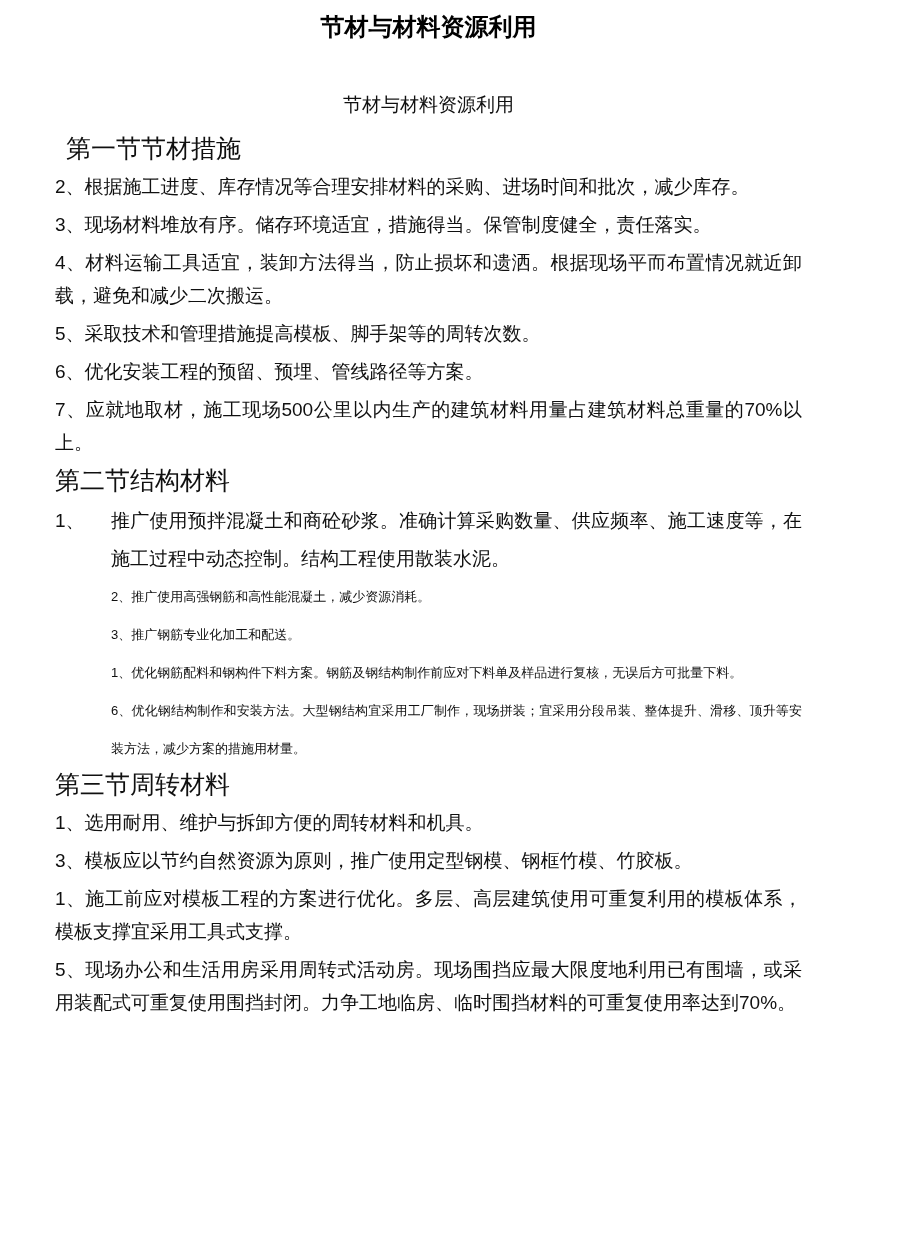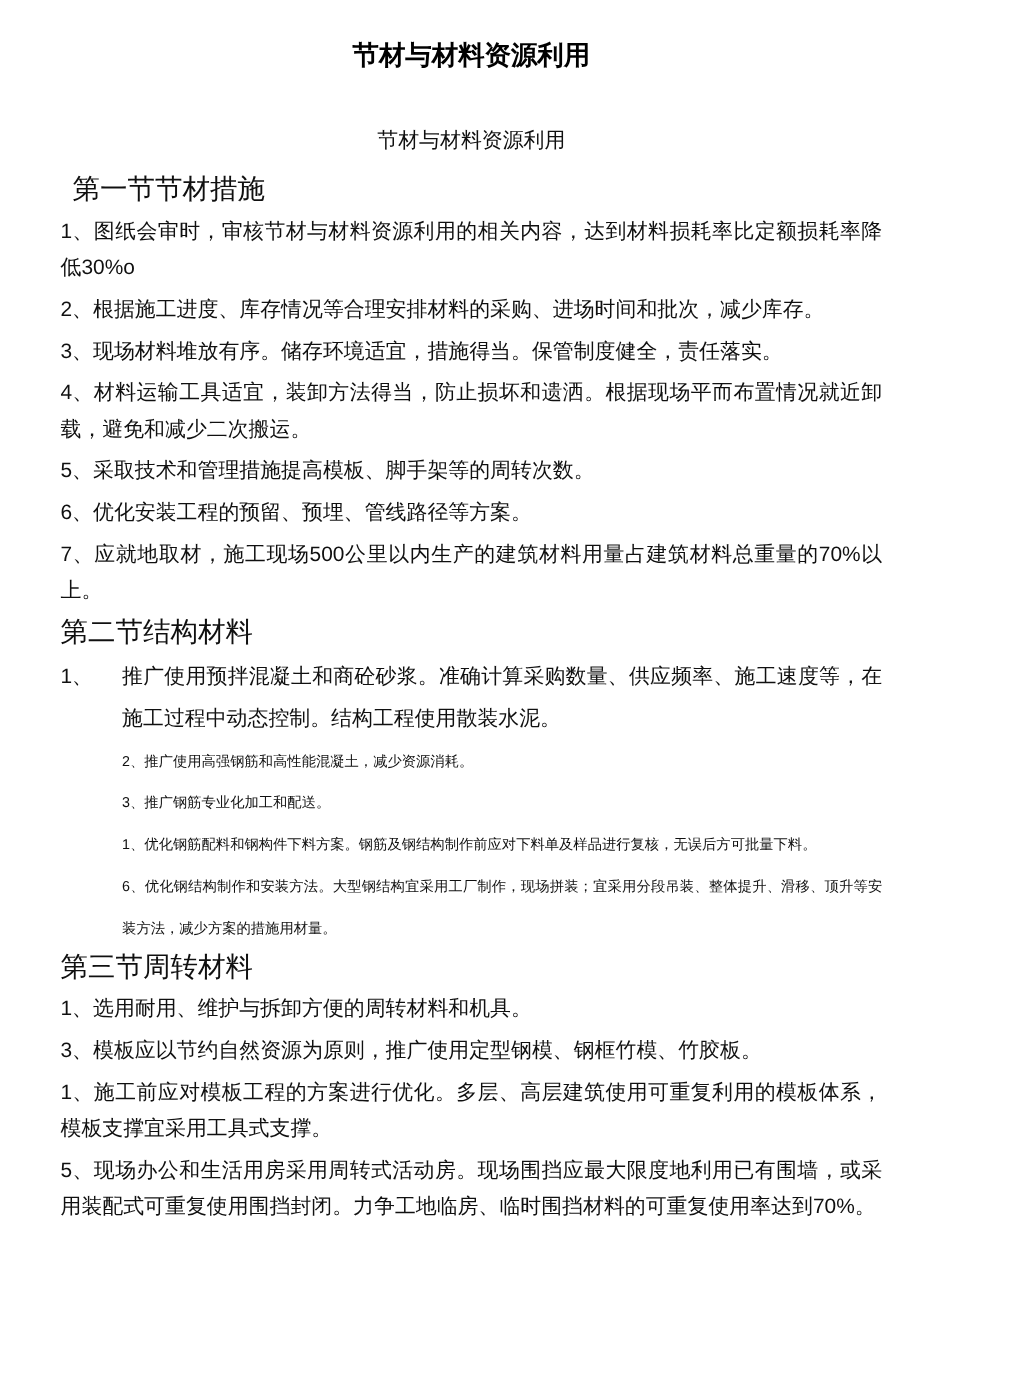--- a/index.html
+++ b/index.html
@@ -11,21 +11,21 @@
   body {
     width: 920px;
     height: 1248px;
     overflow: hidden;
     font-family: "Liberation Sans", "DejaVu Sans", sans-serif;
     color: #101010;
   }
   .page {
     width: 852px;
     height: 1248px;
-    padding: 28px 50px 0 55px;
+    padding: 4px 50px 0 55px;
     background: #ffffff;
   }
   .doc-title {
     margin: 8px 0 0 0;
     text-align: center;
     font-size: 24px;
     font-weight: bold;
     line-height: 30px;
     color: #000000;
   }
@@ -78,21 +78,20 @@
 <body>
 
 <div class="page">
 
   <h1 class="doc-title">节材与材料资源利用</h1>
 
   <div class="doc-subtitle">节材与材料资源利用</div>
 
   <div class="section">
     <div class="heading heading-indent">第一节节材措施</div>
-    <p class="para">1、图纸会审时，审核节材与材料资源利用的相关内容，达到材料损耗率比定额损耗率降低30%o</p>
     <p class="para">2、根据施工进度、库存情况等合理安排材料的采购、进场时间和批次，减少库存。</p>
     <p class="para">3、现场材料堆放有序。储存环境适宜，措施得当。保管制度健全，责任落实。</p>
     <p class="para">4、材料运输工具适宜，装卸方法得当，防止损坏和遗洒。根据现场平而布置情况就近卸载，避免和减少二次搬运。</p>
     <p class="para">5、采取技术和管理措施提高模板、脚手架等的周转次数。</p>
     <p class="para">6、优化安装工程的预留、预埋、管线路径等方案。</p>
     <p class="para">7、应就地取材，施工现场500公里以内生产的建筑材料用量占建筑材料总重量的70%以上。</p>
   </div>
 
   <div class="section">
     <div class="heading">第二节结构材料</div>

